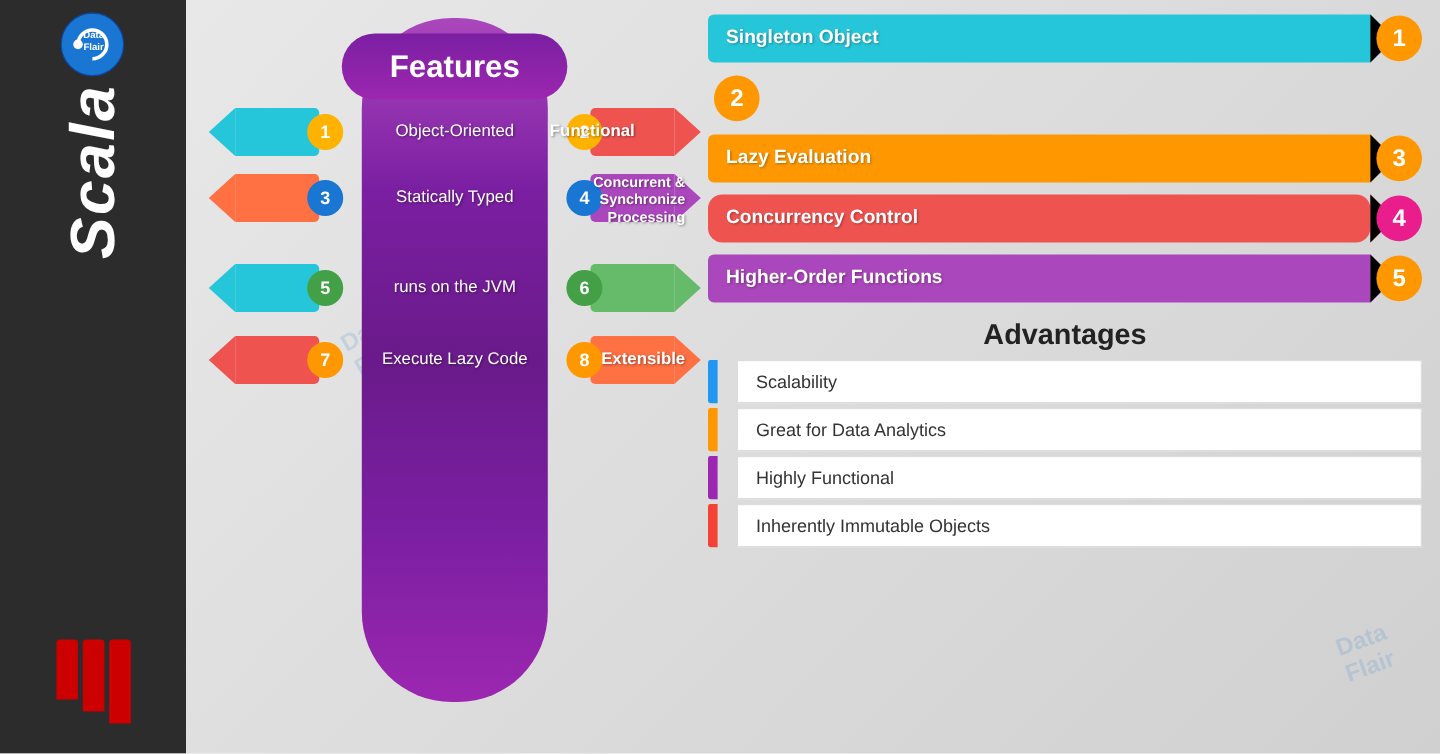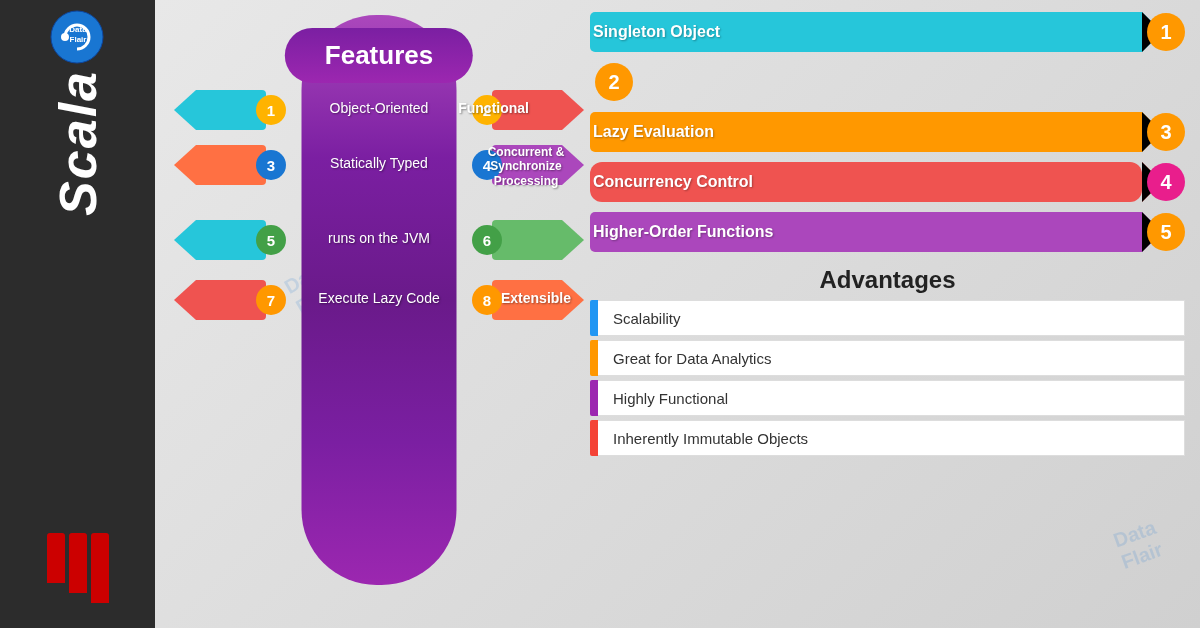--- a/index.html
+++ b/index.html
@@ -114,21 +114,21 @@
       margin-bottom: 6px;
       height: 44px;
     }
     .why-arrow {
       flex: 1;
       height: 40px;
       display: flex;
       align-items: center;
       position: relative;
       border-radius: 5px 0 0 5px;
-      padding-left: 3px;
+      padding-left: 15px;
       text-align: center;
     }
     .why-arrow::after {
       content: '';
       position: absolute;
       right: -20px;
       top: 50%;
       transform: translateY(-50%);
       border-top: 20px solid transparent;
       border-bottom: 20px solid transparent;
@@ -164,20 +164,21 @@
       font-weight: 900;
       color: #222;
       margin: 6px 0 6px;
     }
 
     .adv-item {
       display: flex;
       align-items: center;
       margin-bottom: 4px;
       height: 36px;
+      gap: 17px;
     }
     .adv-bar-left {
       width: 8px;
       height: 100%;
       border-radius: 2px 0 0 2px;
       flex-shrink: 0;
     }
     .adv-content {
       flex: 1;
       background: white;
@@ -312,21 +313,21 @@
         </div>
         <div style="width:30px;height:30px;border-radius:50%;background:#1976d2;display:flex;align-items:center;justify-content:center;color:white;font-weight:bold;font-size:15px;margin-left:-10px;z-index:20;">3</div>
         <span class="feat-label" style="top:10px;">Statically Typed</span>
         <div style="display:flex;align-items:center;margin-left:auto;margin-right:5px;">
           <div style="width:30px;height:30px;border-radius:50%;background:#1976d2;display:flex;align-items:center;justify-content:center;color:white;font-weight:bold;font-size:15px;margin-right:-10px;z-index:20;">4</div>
           <div style="width:70px;height:40px;background:#ab47bc;border-radius:4px 0 0 4px;"></div>
           <div style="width:0;height:0;border-top:20px solid transparent;border-bottom:20px solid transparent;border-left:22px solid #ab47bc;"></div>
         </div>
       </div>
 
-      <div style="position:absolute;top:130px;right:18px;z-index:20;color:white;font-weight:bold;font-size:12px;text-align:center;width:90px;text-shadow:1px 1px 2px rgba(0,0,0,0.4);line-height:1.2;">Concurrent &amp; Synchronize Processing</div>
+      <div style="position:absolute;top:130px;right:18px;z-index:20;color:white;font-weight:bold;font-size:12px;text-align:right;width:90px;text-shadow:1px 1px 2px rgba(0,0,0,0.4);line-height:1.2;">Concurrent &amp; Synchronize Processing</div>
 
       <div class="feat-row" style="top:205px;">
         <div style="display:flex;align-items:center;margin-left:5px;">
           <div style="width:0;height:0;border-top:20px solid transparent;border-bottom:20px solid transparent;border-right:22px solid #26c6da;"></div>
           <div style="width:70px;height:40px;background:#26c6da;border-radius:0 4px 4px 0;"></div>
         </div>
         <div style="width:30px;height:30px;border-radius:50%;background:#43a047;display:flex;align-items:center;justify-content:center;color:white;font-weight:bold;font-size:15px;margin-left:-10px;z-index:20;">5</div>
         <span class="feat-label" style="top:10px;">runs on the JVM</span>
         <div style="display:flex;align-items:center;margin-left:auto;margin-right:5px;">
           <div style="width:30px;height:30px;border-radius:50%;background:#43a047;display:flex;align-items:center;justify-content:center;color:white;font-weight:bold;font-size:15px;margin-right:-10px;z-index:20;">6</div>

